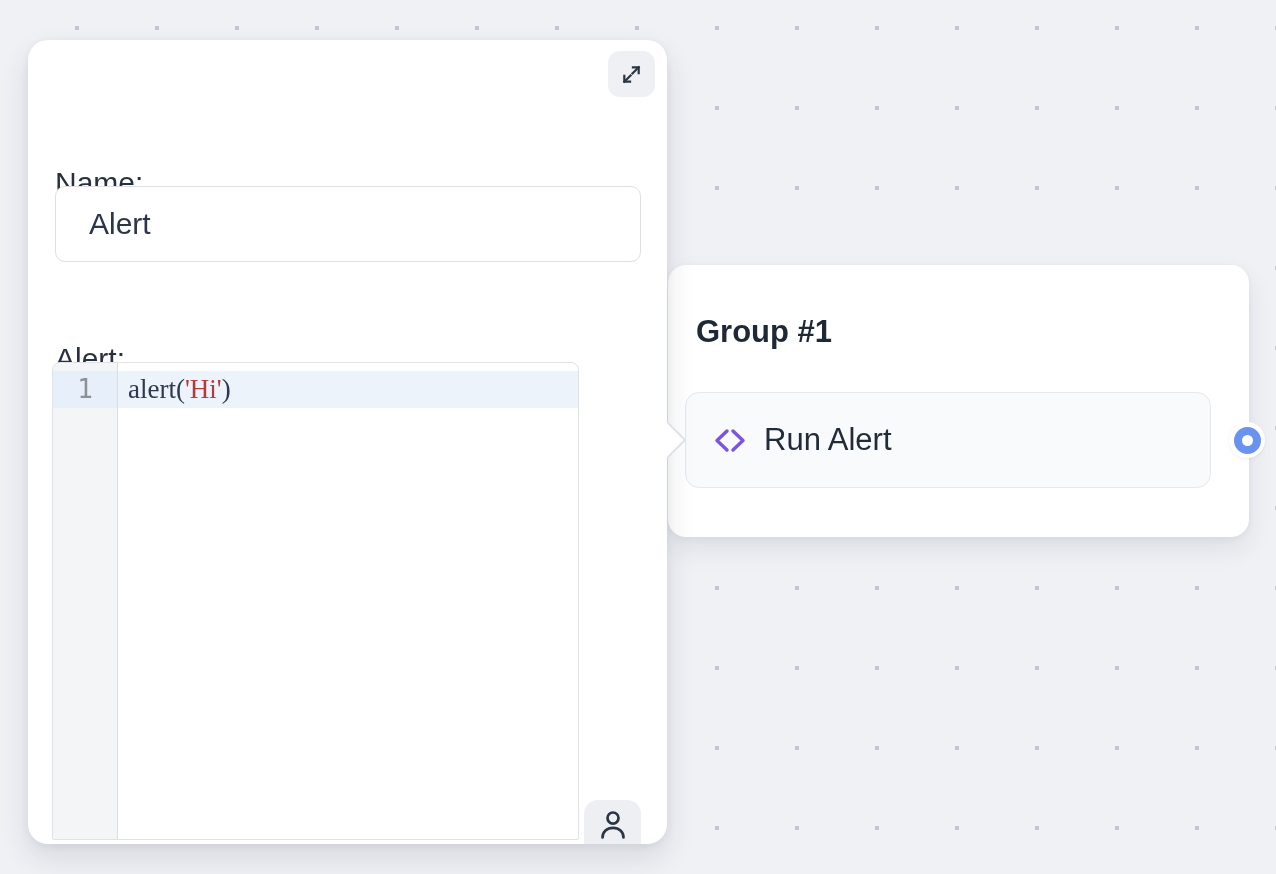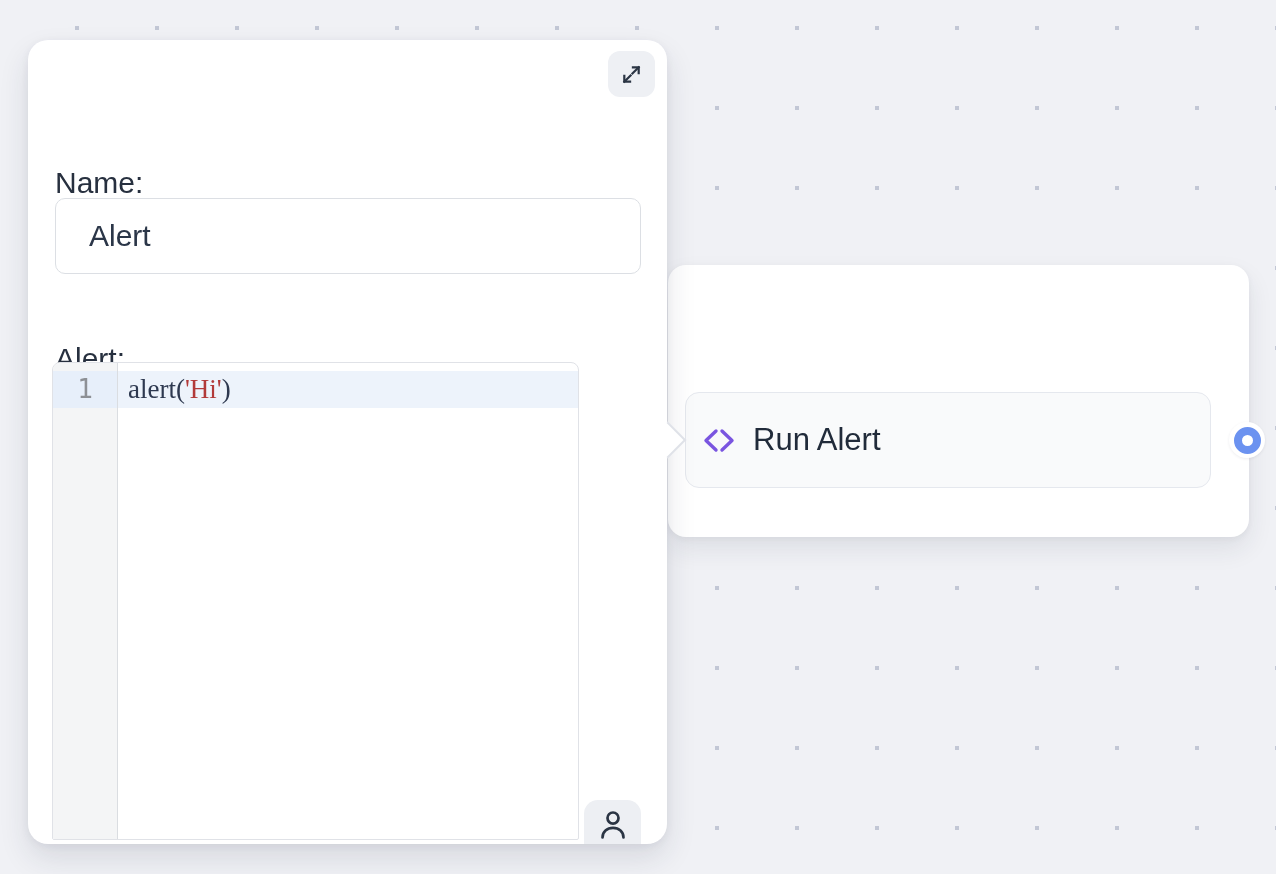--- a/index.html
+++ b/index.html
@@ -41,21 +41,20 @@
   .code-label { top: 301px; }
   .name-input {
     position: absolute; left: 27px; top: 146px;
     width: 586px; height: 76px;
     border: 1.5px solid #dcdfe4; border-radius: 10px;
     background: #fff;
     padding: 0 0 0 33px;
     font-family: "Liberation Sans", sans-serif;
     font-size: 30px; color: #2b3648;
     outline: none;
-    margin-top: 12px;
   }
 
   
   .editor {
     position: absolute; left: 24px; top: 322px;
     width: 527px; height: 478px;
     background: #ffffff;
     border: 1px solid #e0e2e7;
     border-radius: 8px 8px 2px 2px;
     overflow: hidden;
@@ -125,21 +124,21 @@
     font-size: 31px; font-weight: 700; line-height: 34px;
     color: #1f2835;
   }
   .node {
     position: absolute; left: 17px; top: 127px;
     width: 526px; height: 96px;
     background: #f9fafb;
     border: 1.5px solid #e5e8ee;
     border-radius: 14px;
     display: flex; align-items: center;
-    padding-left: 16px;
+    padding-left: 27px;
     cursor: pointer;
   }
   .node-label {
     margin-left: 17px;
     font-size: 31px;
     color: #212b3a;
   }
   .handle {
     position: absolute; left: 561px; top: 157px;
     width: 36px; height: 36px; border-radius: 50%;
@@ -193,20 +192,21 @@
         <path d="M4.6 21.5 c0-4.1 3.2-6.7 7.4-6.7 s7.4 2.6 7.4 6.7"></path>
       </svg>
     </span>
   </button>
 
 </div>
 
 <div class="popover-arrow"></div>
 
 <div class="group-card">
+  <div class="group-title">Group #1</div>
 
   <div class="node">
     <span>
       <svg width="34" height="27" viewBox="0 0 34 27" fill="none" stroke="#7a55e0" stroke-width="3.4" stroke-linecap="round" stroke-linejoin="round">
         <polyline points="14,4 4,13.5 14,23"></polyline>
         <polyline points="20,4 30,13.5 20,23"></polyline>
       </svg>
     </span>
     <span class="node-label">Run Alert</span>
   </div>

